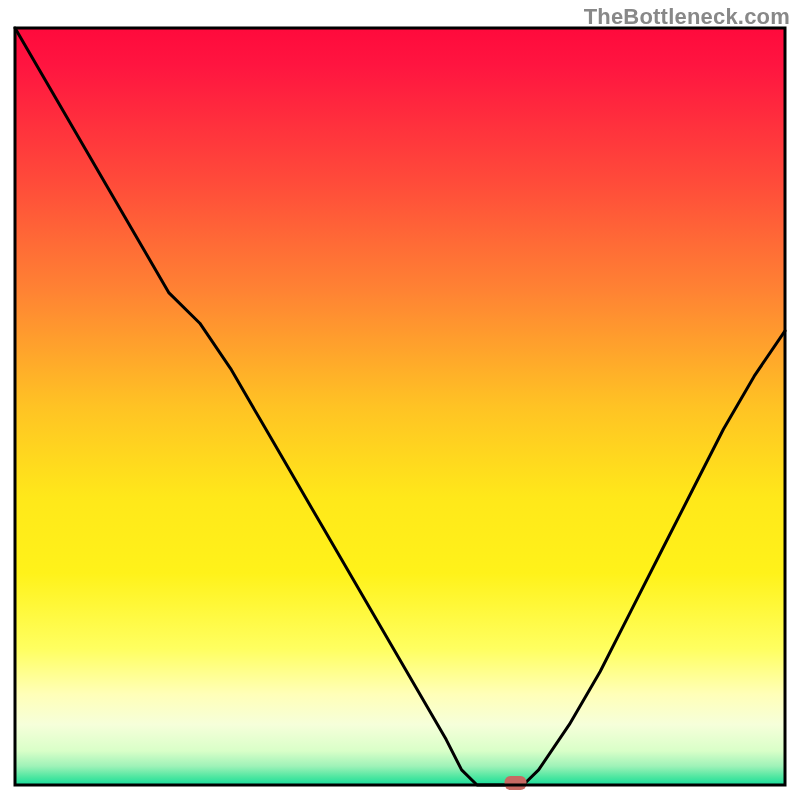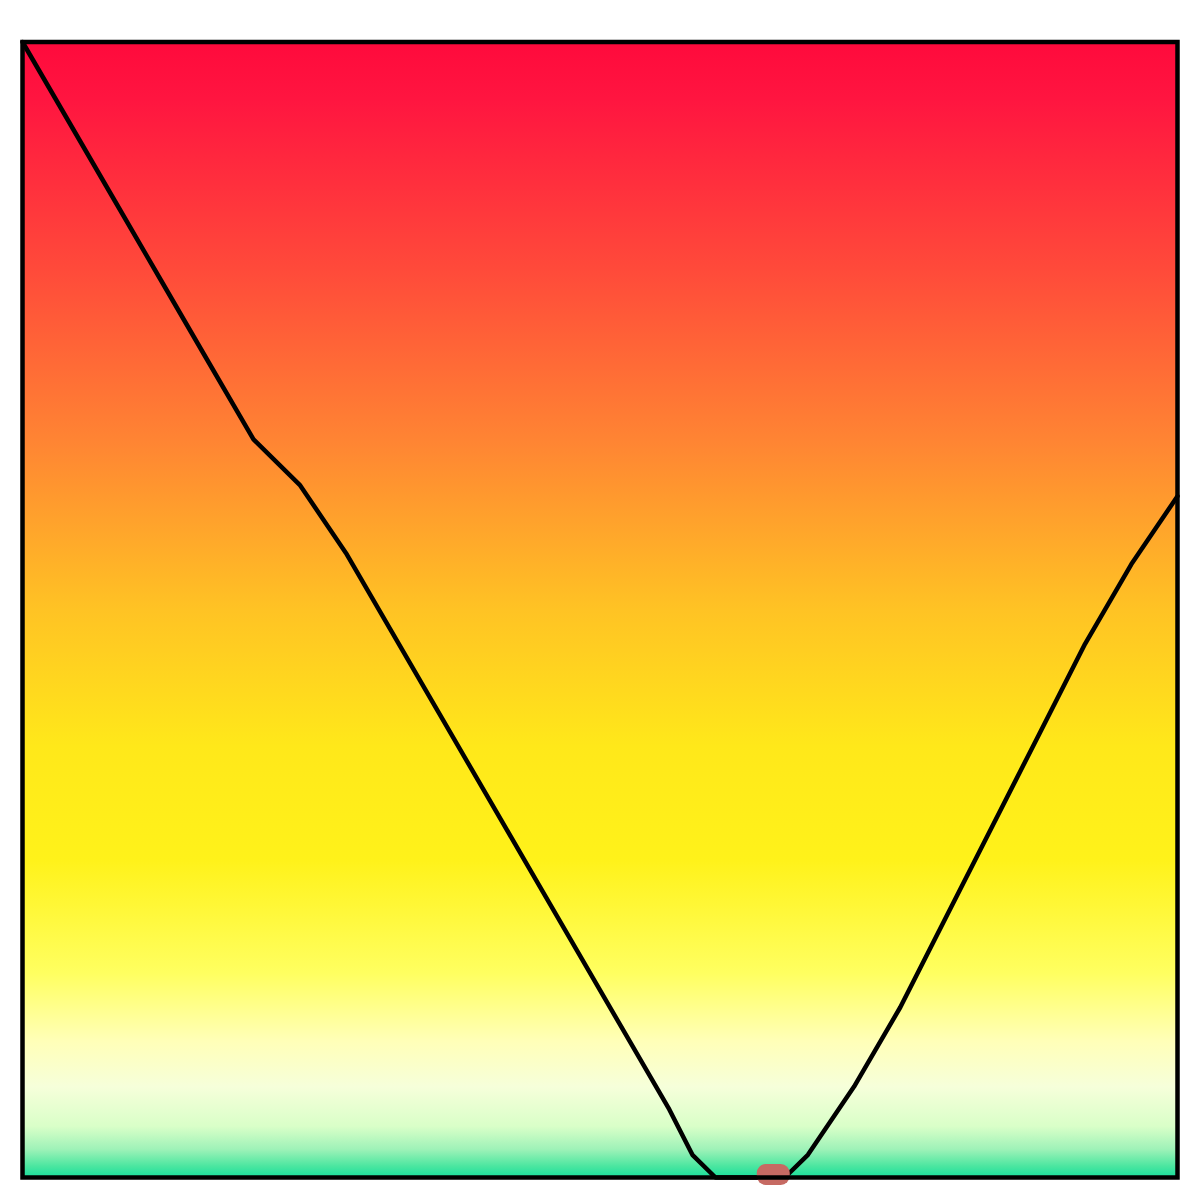--- a/index.html
+++ b/index.html
@@ -28,20 +28,21 @@
   svg.chart {
     position: absolute;
     left: 0;
     top: 0;
   }
 </style>
 </head>
 <body>
 
 <div class="container">
+  <div class="watermark">TheBottleneck.com</div>
 
   <svg class="chart" width="800" height="800" viewBox="0 0 800 800">
     <defs>
       <linearGradient id="bg-grad" x1="0" y1="0" x2="0" y2="1">
           <stop offset="0%" stop-color="#ff0a3c"></stop>
           <stop offset="5%" stop-color="#ff1540"></stop>
           <stop offset="20%" stop-color="#ff4a3a"></stop>
           <stop offset="35%" stop-color="#ff8433"></stop>
           <stop offset="50%" stop-color="#ffc324"></stop>
           <stop offset="62%" stop-color="#ffe81a"></stop>

